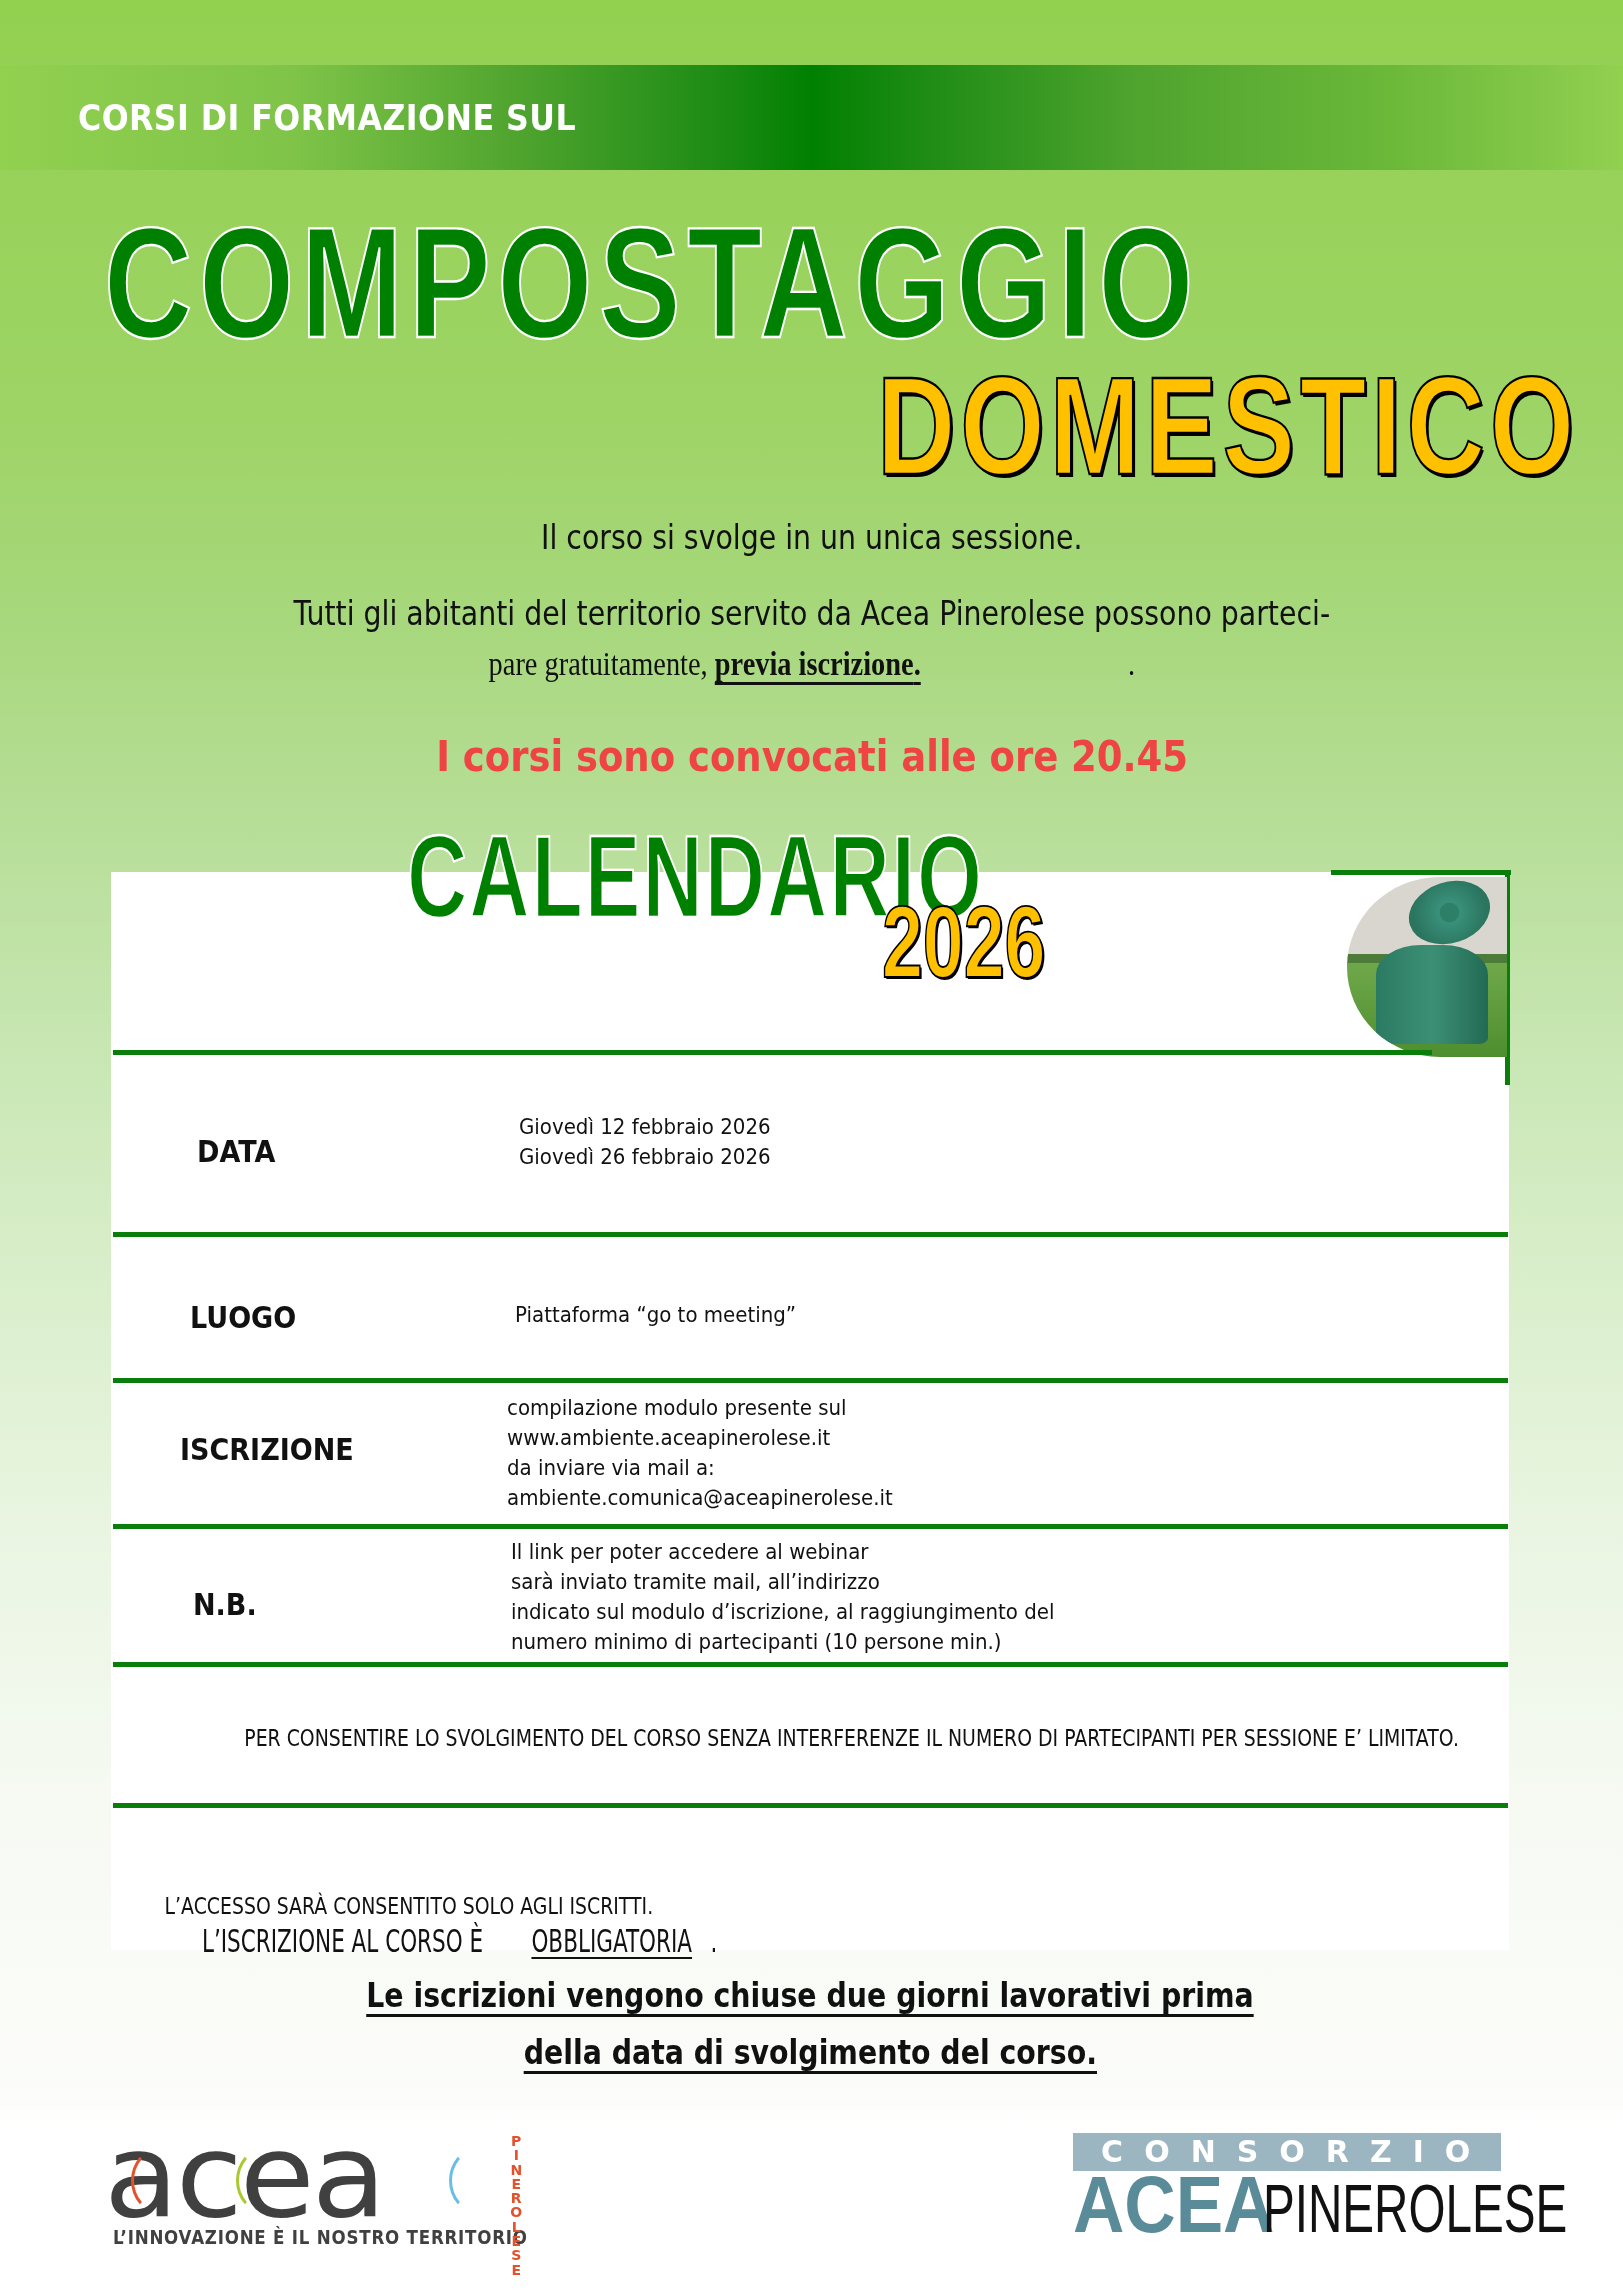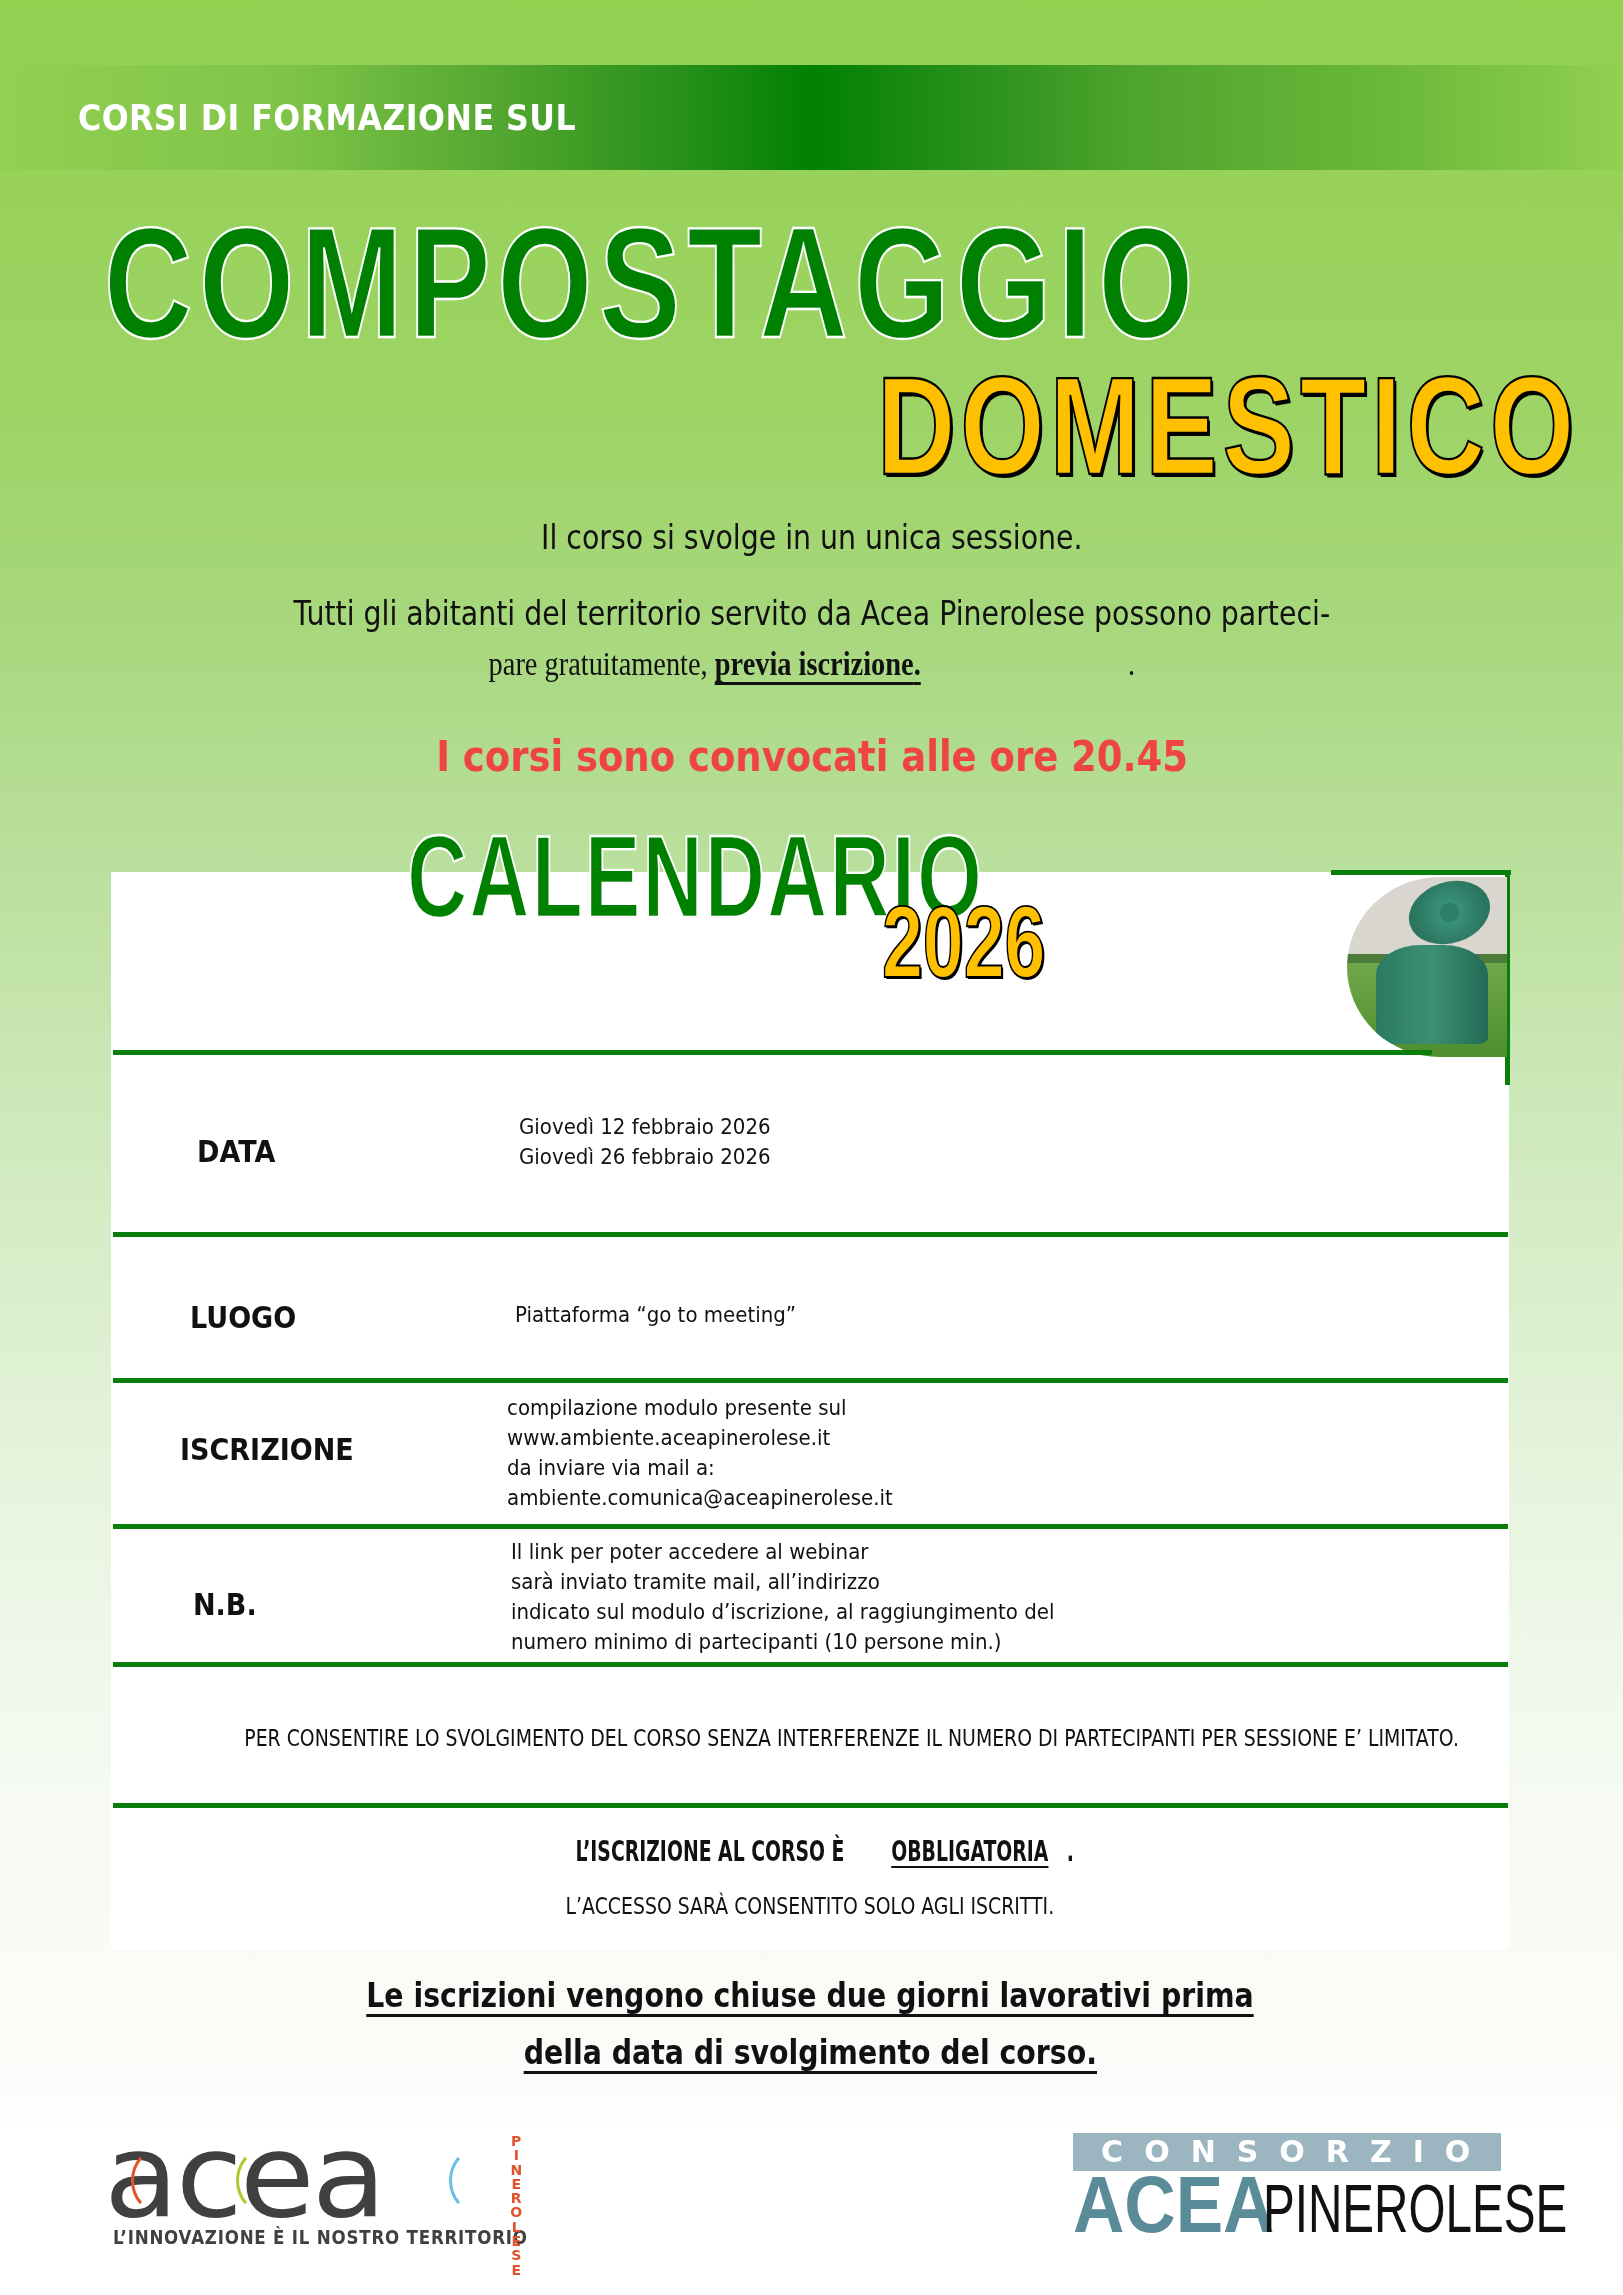--- a/index.html
+++ b/index.html
@@ -106,21 +106,21 @@
   
   .row-label {
     position: absolute; font-weight: bold; font-size: 30px; color: #111;
     transform: scaleX(0.9); transform-origin: left center;
   }
   .row-value {
     position: absolute; font-size: 22px; color: #111; line-height: 30px;
     transform: scaleX(0.9); transform-origin: left top; white-space: nowrap;
   }
   .note-line {
-    position: absolute; left: 111px; width: 1398px; text-align: center; color: #111;
+    position: absolute; left: 111px; width: 1398px; text-align: left; color: #111;
   }
   .note-line span { display: inline-block; transform: scaleX(0.82); white-space: nowrap; }
 
   .closing {
     left: 111px; width: 1398px; text-align: center; font-weight: bold; color: #111;
     font-size: 33px;
   }
   .closing span {
     display: inline-block; transform: scaleX(0.86);
     text-decoration: underline; text-decoration-thickness: 3.2px; text-underline-offset: 6.5px;
@@ -232,21 +232,21 @@
   <div>Il link per poter accedere al webinar</div>
   <div>sarà inviato tramite mail, all’indirizzo</div>
   <div>indicato sul modulo d’iscrizione, al raggiungimento del</div>
   <div>numero minimo di partecipanti (10 persone min.)</div>
 </div>
 
 <div class="note-line" style="top:1725px; font-size:23px;">
   <span>PER CONSENTIRE LO SVOLGIMENTO DEL CORSO SENZA INTERFERENZE IL NUMERO DI PARTECIPANTI PER SESSIONE E’ LIMITATO.</span>
 </div>
 
-<div class="note-line" style="top:1835px; font-size:28px; font-weight:bold;">
+<div class="note-line" style="top:1922px; font-size:32px; font-weight:normal;">
   <span>
     <span>L’ISCRIZIONE AL CORSO È </span><span style="text-decoration:underline; text-decoration-thickness:2.3px; text-underline-offset:4.6px;">OBBLIGATORIA</span><span>.</span>
   </span>
 </div>
 
 <div class="note-line" style="top:1893px; font-size:23px;">
   <span>L’ACCESSO SARÀ CONSENTITO SOLO AGLI ISCRITTI.</span>
 </div>
 
 <div class="abs closing" style="top:1976px;">

